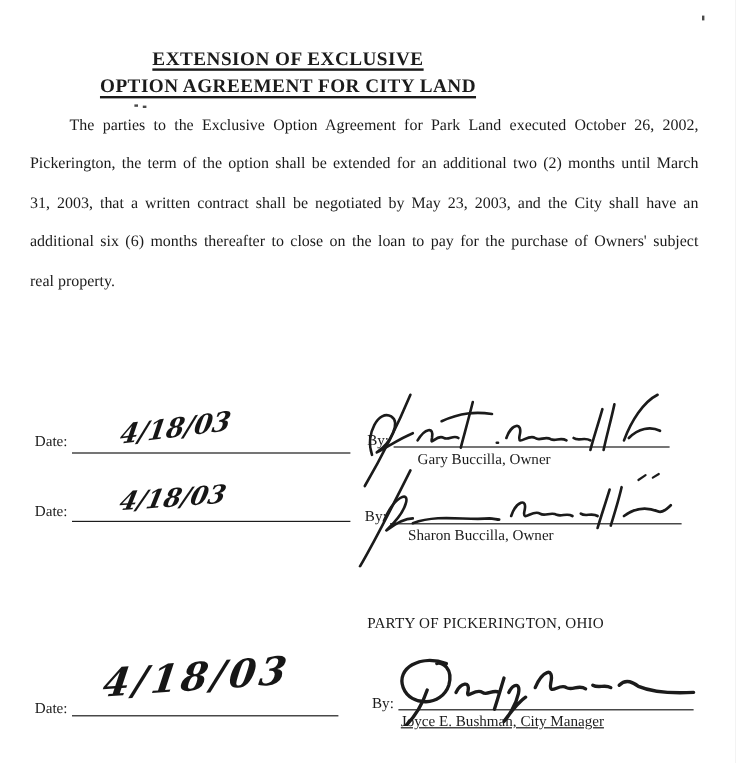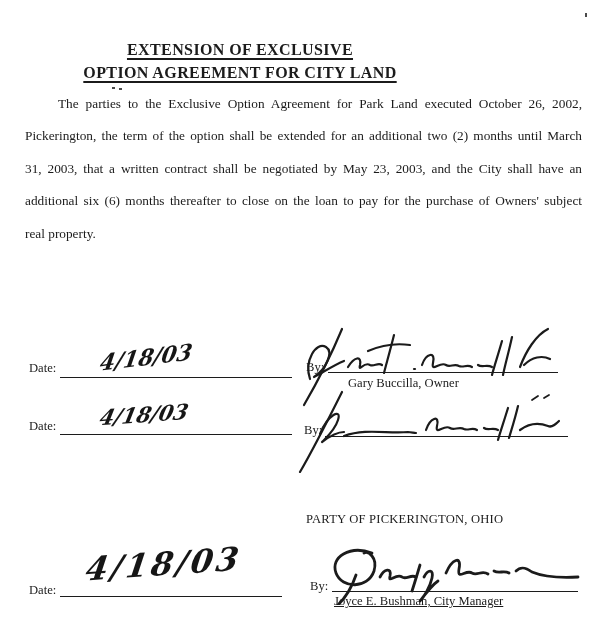--- a/index.html
+++ b/index.html
@@ -113,20 +113,21 @@
     <path stroke-width="2.2" d="M24,46 C32,26 46,20 42,32 C39,42 30,50 26,54 C34,48 42,44 48,44"></path>
     <path stroke-width="2.2" d="M48,48 C70,40 92,46 112,44 C115,44 118,45 120,45"></path>
     <path stroke-width="2.2" d="M130,42 C134,30 144,26 141,38 C139,48 148,36 154,40 C158,43 163,38 168,41 C172,43 176,39 181,42"></path>
     <path stroke-width="2.2" d="M188,40 C192,43 197,39 202,42"></path>
     <path stroke-width="2.2" d="M212,20 C208,33 204,45 202,52"></path>
     <path stroke-width="2.2" d="M222,18 C219,31 215,43 213,50"></path>
     <path stroke-width="2.2" d="M224,42 C232,36 242,34 252,38 C256,40 260,36 263,33"></path>
     <path stroke-width="1.8" d="M236,12 l6,-4"></path>
     <path stroke-width="1.8" d="M248,10 l5,-3"></path>
   </svg>
+  <span class="printed" id="r2-name">Sharon Buccilla, Owner</span>
 
   <div class="heading" id="h-city">PARTY OF PICKERINGTON, OHIO</div>
 
   <span class="label" id="r3-date-label">Date:</span>
   <span class="sig-line" id="r3-date-line"></span>
   <span class="hand" id="r3-date-hand">4/18/03</span>
   <span class="label" id="r3-by-label">By:</span>
   <span class="sig-line" id="r3-by-line"></span>
   <svg class="sig" id="r3-sig" width="260" height="62" viewBox="0 0 260 62">
     <path stroke-width="2.8" d="M52,10 C30,2 10,14 16,30 C22,46 48,46 54,28 C58,14 48,8 44,10"></path>

